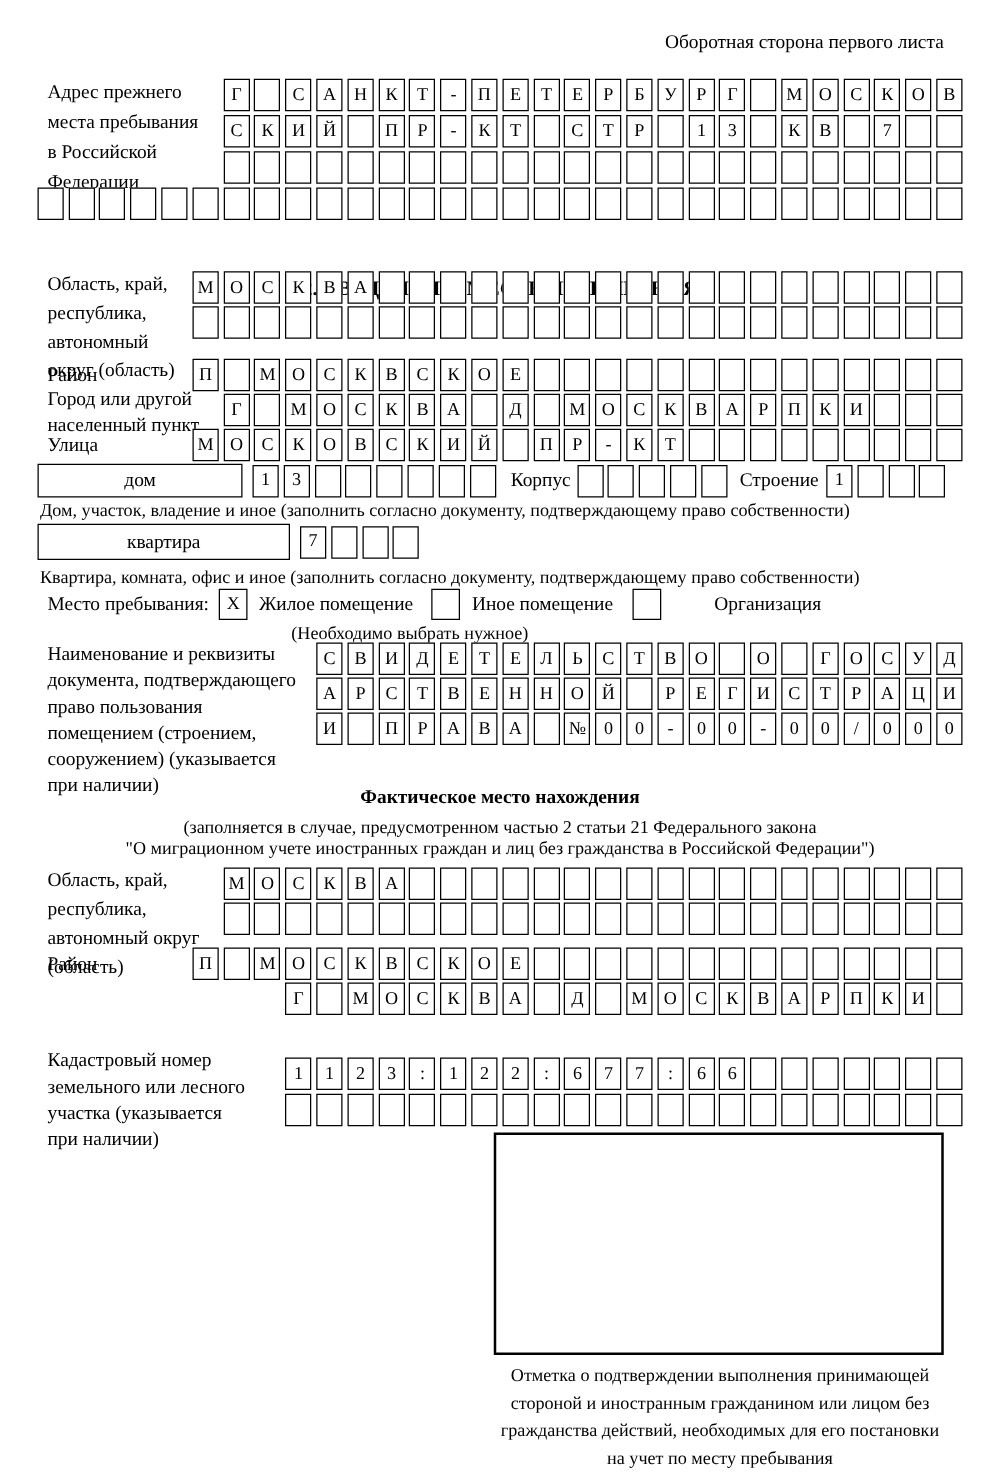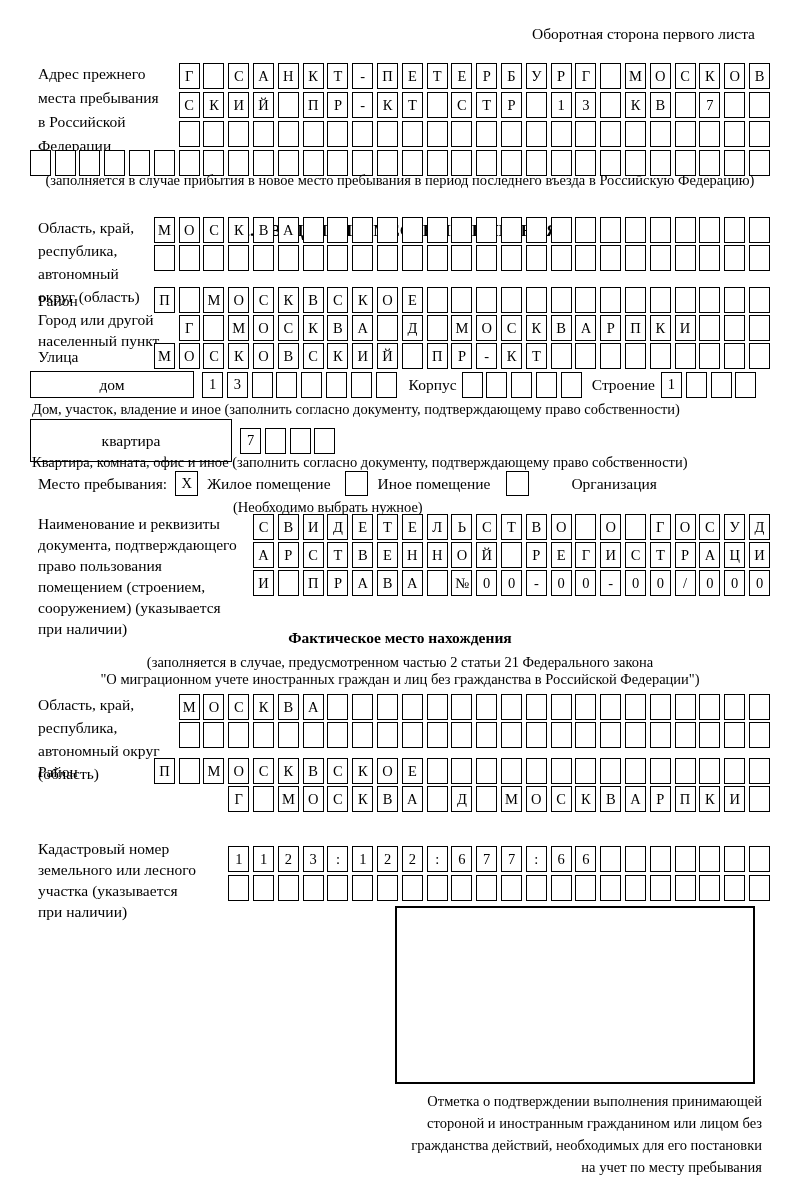--- a/index.html
+++ b/index.html
@@ -28,21 +28,21 @@
 
   .flexline { left:30px; right:30px; display:flex; align-items:center; }
   .fieldbox {
     box-sizing:border-box; border:1.8px solid #000; height:27px;
     display:flex; align-items:center; justify-content:center;
     font-size:15.5px; margin-right:8px; background:#fff;
   }
   .ilbl { font-size:15.5px; white-space:nowrap; }
 
   .stampbox { left:395px; top:906px; width:360px; height:178px; border:2px solid #000; box-sizing:border-box; background:#fff; }
-  .stampcap { left:390px; width:372px; top:1090px; text-align:right; font-size:14.5px; line-height:22px; }
+  .stampcap { left:390px; width:372px; top:1090px; text-align:center; font-size:14.5px; line-height:22px; }
 </style>
 </head>
 <body>
 
 <div class="form">
 
   <div class="abs topnote" style="top:25px">Оборотная сторона первого листа</div>
 
   <div class="abs lbl" style="top:62px; line-height:24px">
     <div>Адрес прежнего</div>
@@ -153,21 +153,20 @@
       <span class="cell"></span>
       <span class="cell"></span>
       <span class="cell"></span>
       <span class="cell"></span>
       <span class="cell"></span>
       <span class="cell"></span>
       <span class="cell"></span>
       <span class="cell"></span>
       <span class="cell"></span>
     </div>
-  <div class="abs note center" style="top:172px">(заполняется в случае прибытия в новое место пребывания в период последнего въезда в Российскую Федерацию)</div>
 
   <div class="abs heading" style="top:193px">2. СВЕДЕНИЯ О МЕСТЕ ПРЕБЫВАНИЯ</div>
 
   <div class="abs lbl" style="top:216px">
     <div>Область, край,</div>
     <div>республика,</div>
     <div>автономный</div>
     <div>округ (область)</div>
   </div>
   <div class="abs row" style="top:217px">
@@ -342,21 +341,21 @@
     <div class="boxrow">
         <span class="cell">1</span>
         <span class="cell"></span>
         <span class="cell"></span>
         <span class="cell"></span>
       </div>
   </div>
   <div class="abs note" style="top:401px; left:32px">Дом, участок, владение и иное (заполнить согласно документу, подтверждающему право собственности)</div>
 
   <div class="abs flexline" style="top:419px">
-    <div class="fieldbox" style="width:202px; height:43px">квартира</div>
+    <div class="fieldbox" style="width:202px; height:29px">квартира</div>
     <div class="boxrow">
         <span class="cell">7</span>
         <span class="cell"></span>
         <span class="cell"></span>
         <span class="cell"></span>
       </div>
   </div>
   <div class="abs note" style="top:454px; left:32px">Квартира, комната, офис и иное (заполнить согласно документу, подтверждающему право собственности)</div>
 
   <div class="abs flexline" style="top:471px; left:38px; right:auto">

